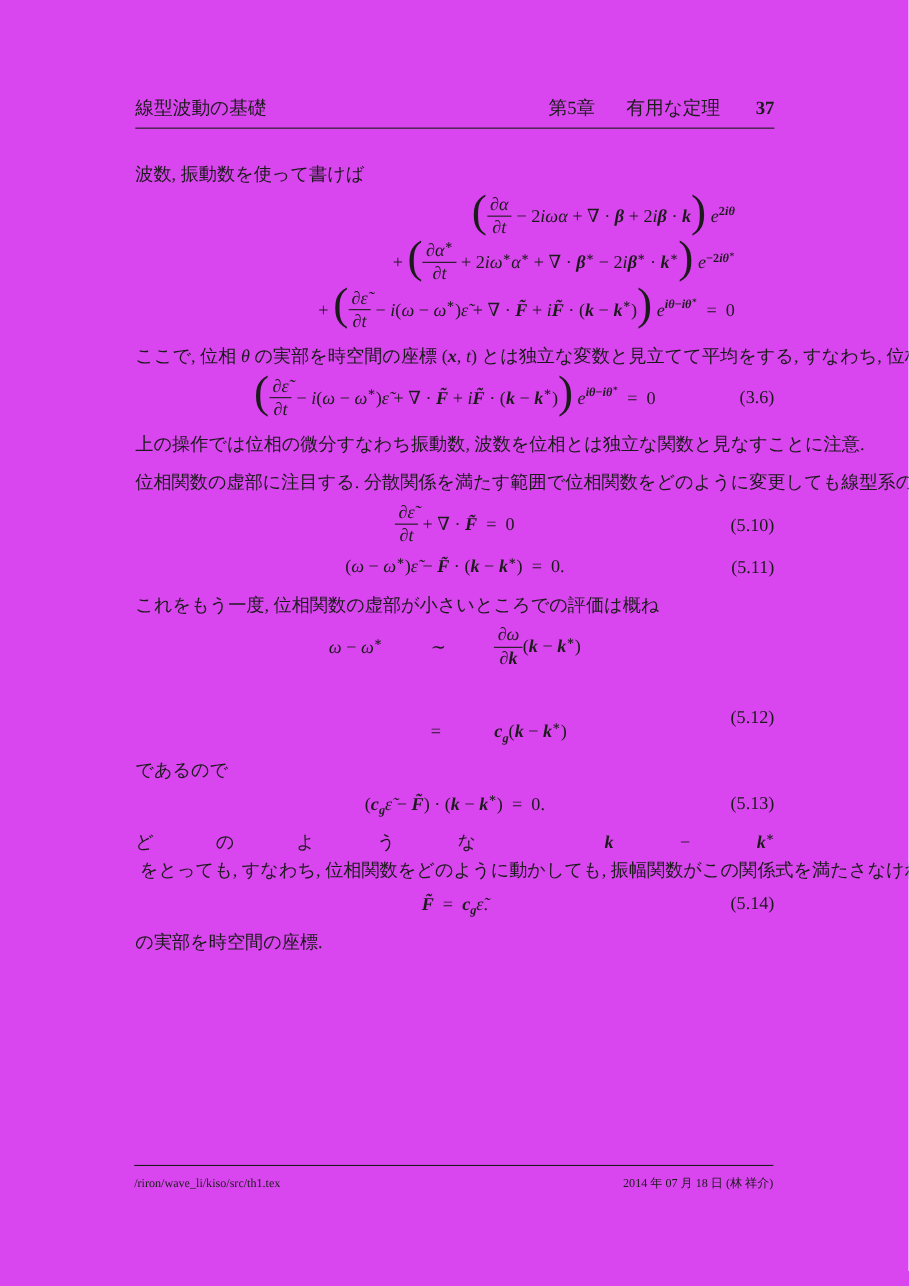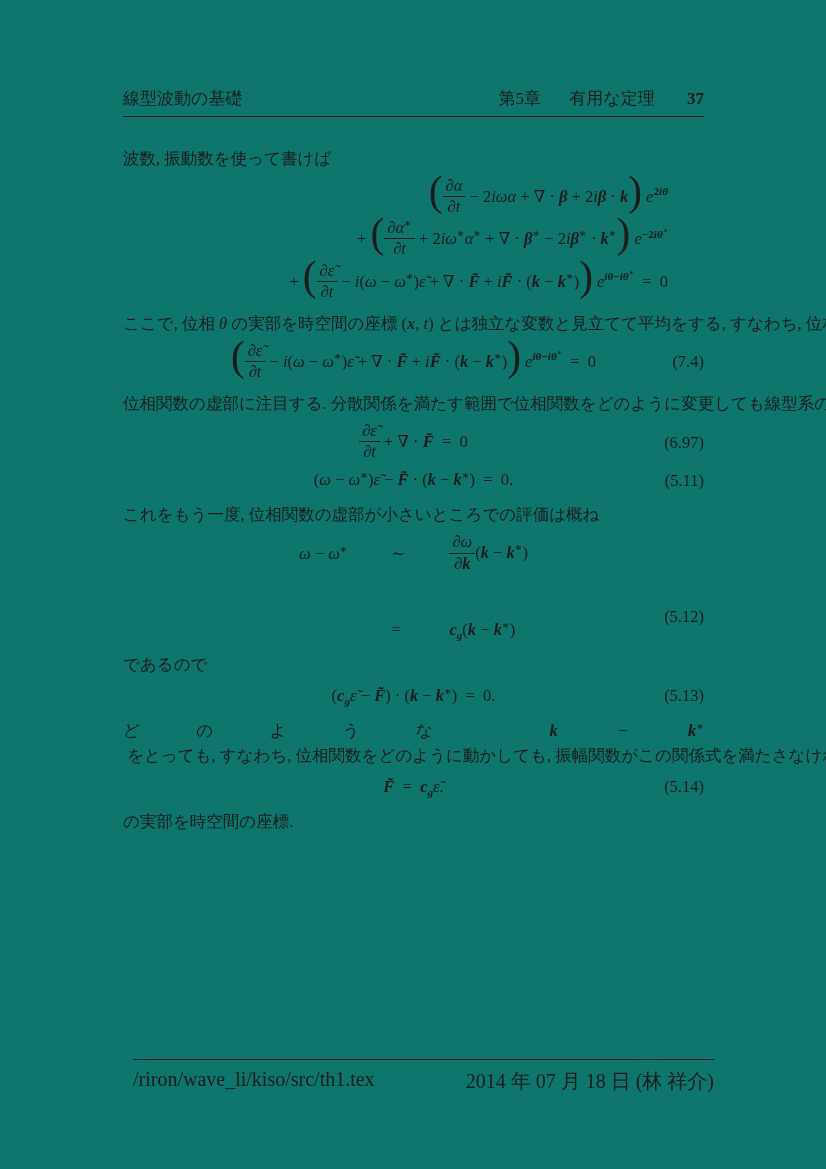--- a/index.html
+++ b/index.html
@@ -1,21 +1,21 @@
 <!DOCTYPE html>
 <html><head>
 <meta charset="utf-8">
 <style>
   html,body{margin:0;padding:0;background:#ffffff;}
   body{
     width:826px;height:1169px;position:relative;overflow:hidden;
     font-family:"Liberation Serif","DejaVu Serif",serif;
     color:#1b1b1b;
   }
-  .page{position:absolute;inset:0;background:#0f766e;}
+  .page{position:absolute;inset:0;background:#d946ef;}
 
   
   .header{
     position:absolute;left:123px;top:87px;width:581px;
     display:flex;justify-content:space-between;align-items:baseline;
     border-bottom:1.2px solid #1b1b1b;padding-bottom:6px;
     font-size:17px;
   }
   .hdr-right .gap1{margin-left:24px;}
   .hdr-right .gap2{margin-left:28px;font-weight:bold;}
@@ -44,23 +44,23 @@
   .frac .num{display:block;padding:0 3px 1px;}
   .frac .den{display:block;border-top:1px solid currentColor;padding:1px 3px 0;}
   .big{font-size:250%;line-height:0;vertical-align:-0.08em;font-weight:400;}
 
   .align2{display:inline-grid;grid-template-columns:auto auto auto;column-gap:12px;row-gap:8px;align-items:center;gap:44px;}
   .align2 .lhs{justify-self:end;}
   .align2 .rhs{justify-self:start;}
 
   
   .footer{
-    position:absolute;left:133px;top:1059px;width:581px;
+    position:absolute;left:122px;top:1059px;width:581px;
     border-top:1.2px solid #1b1b1b;padding-top:8px;
-    display:flex;justify-content:space-between;font-size:20px;
+    display:flex;justify-content:space-between;font-size:11px;align-items:center;
   }
 </style>
 </head>
 <body>
 
 <div class="page">
 
   <div class="header">
     <span>線型波動の基礎</span>
     <span class="hdr-right">
@@ -77,29 +77,30 @@
     <div class="eqblock">
       <div class="eqline"><span class="big">(</span><span class="frac"><span class="num"><span class="mi">∂α</span></span><span class="den"><span class="mi">∂t</span></span></span><span class="mr"> − 2</span><span class="mi">iωα</span><span class="mr"> + ∇ · </span><span class="mb">β</span><span class="mr"> + 2</span><span class="mi">i</span><span class="mb">β</span><span class="mr"> · </span><span class="mb">k</span><span class="big">)</span><span class="mr"> </span><span class="mi">e</span><sup><span class="mr">2</span><span class="mi">iθ</span></sup></div>
       <div class="eqline"><span class="mr">+ </span><span class="big">(</span><span class="frac"><span class="num"><span class="mi">∂α</span><sup><span class="mr">∗</span></sup></span><span class="den"><span class="mi">∂t</span></span></span><span class="mr"> + 2</span><span class="mi">iω</span><sup><span class="mr">∗</span></sup><span class="mi">α</span><sup><span class="mr">∗</span></sup><span class="mr"> + ∇ · </span><span class="mb">β</span><sup><span class="mr">∗</span></sup><span class="mr"> − 2</span><span class="mi">i</span><span class="mb">β</span><sup><span class="mr">∗</span></sup><span class="mr"> · </span><span class="mb">k</span><sup><span class="mr">∗</span></sup><span class="big">)</span><span class="mr"> </span><span class="mi">e</span><sup><span class="mr">−2</span><span class="mi">iθ</span><sup><span class="mr">∗</span></sup></sup></div>
       <div class="eqline"><span class="mr">+ </span><span class="big">(</span><span class="frac"><span class="num"><span class="mi">∂ε̃</span></span><span class="den"><span class="mi">∂t</span></span></span><span class="mr"> − </span><span class="mi">i</span><span class="mr">(</span><span class="mi">ω</span><span class="mr"> − </span><span class="mi">ω</span><sup><span class="mr">∗</span></sup><span class="mr">)</span><span class="mi">ε̃</span><span class="mr"> + ∇ · </span><span class="mb">F̃</span><span class="mr"> + </span><span class="mi">i</span><span class="mb">F̃</span><span class="mr"> · (</span><span class="mb">k</span><span class="mr"> − </span><span class="mb">k</span><sup><span class="mr">∗</span></sup><span class="mr">)</span><span class="big">)</span><span class="mr"> </span><span class="mi">e</span><sup><span class="mi">iθ</span><span class="mr">−</span><span class="mi">iθ</span><sup><span class="mr">∗</span></sup></sup><span class="mr">  =  0</span></div>
     </div>
 
     <p class="para"><span class="mr">ここで, 位相 </span><span class="mi">θ</span><span class="mr"> の実部を時空間の座標 (</span><span class="mb">x</span><span class="mr">, </span><span class="mi">t</span><span class="mr">) とは独立な変数と見立てて平均をする, すなわち, 位相空間という仮想的な空間を持ってきてその空間で平均すると残るのは次の項だけである.</span></p>
 
     <div class="eqnum">
       <span class="eqbody"><span class="big">(</span><span class="frac"><span class="num"><span class="mi">∂ε̃</span></span><span class="den"><span class="mi">∂t</span></span></span><span class="mr"> − </span><span class="mi">i</span><span class="mr">(</span><span class="mi">ω</span><span class="mr"> − </span><span class="mi">ω</span><sup><span class="mr">∗</span></sup><span class="mr">)</span><span class="mi">ε̃</span><span class="mr"> + ∇ · </span><span class="mb">F̃</span><span class="mr"> + </span><span class="mi">i</span><span class="mb">F̃</span><span class="mr"> · (</span><span class="mb">k</span><span class="mr"> − </span><span class="mb">k</span><sup><span class="mr">∗</span></sup><span class="mr">)</span><span class="big">)</span><span class="mr"> </span><span class="mi">e</span><sup><span class="mi">iθ</span><span class="mr">−</span><span class="mi">iθ</span><sup><span class="mr">∗</span></sup></sup><span class="mr">  =  0</span></span>
-      <span class="tag">(7.4)</span>
+      <span class="tag">(3.6)</span>
     </div>
 
+    <p class="para"><span class="mr">上の操作では位相の微分すなわち振動数, 波数を位相とは独立な関数と見なすことに注意.</span></p>
 
     <p class="para"><span class="mr">位相関数の虚部に注目する. 分散関係を満たす範囲で位相関数をどのように変更しても線型系の解になっていることに注意しよう. そのような操作によって振幅関数が満たすべき関係式がえられる. まず位相関数の虚部の 0 極限をとれば保存則 (5.9) は</span></p>
 
     <div class="eqnum">
       <span class="eqbody"><span class="frac"><span class="num"><span class="mi">∂ε̃</span></span><span class="den"><span class="mi">∂t</span></span></span><span class="mr"> + ∇ · </span><span class="mb">F̃</span><span class="mr">  =  0</span></span>
-      <span class="tag">(6.97)</span>
+      <span class="tag">(5.10)</span>
     </div>
 
 
     <div class="eqnum">
       <span class="eqbody"><span class="mr">(</span><span class="mi">ω</span><span class="mr"> − </span><span class="mi">ω</span><sup><span class="mr">∗</span></sup><span class="mr">)</span><span class="mi">ε̃</span><span class="mr"> − </span><span class="mb">F̃</span><span class="mr"> · (</span><span class="mb">k</span><span class="mr"> − </span><span class="mb">k</span><sup><span class="mr">∗</span></sup><span class="mr">)  =  0.</span></span>
       <span class="tag">(5.11)</span>
     </div>
 
     <p class="para"><span class="mr">これをもう一度, 位相関数の虚部が小さいところでの評価は概ね</span></p>
 

